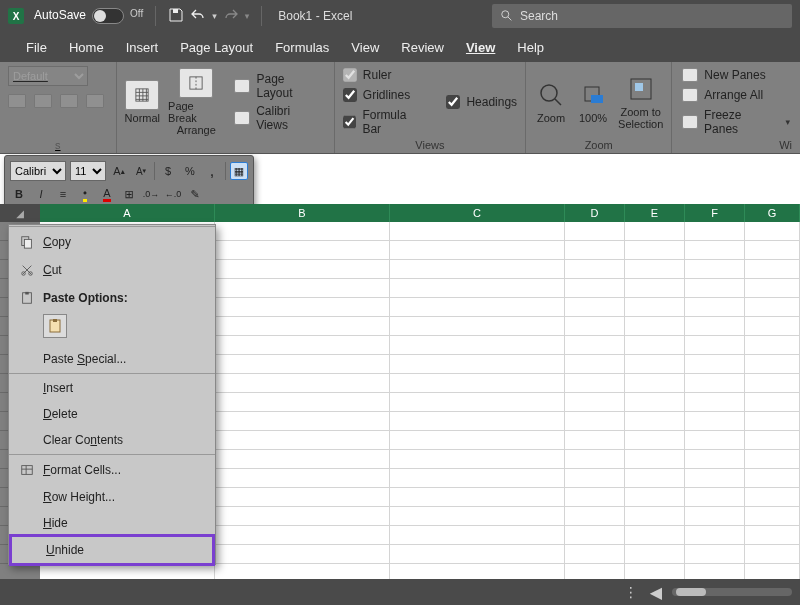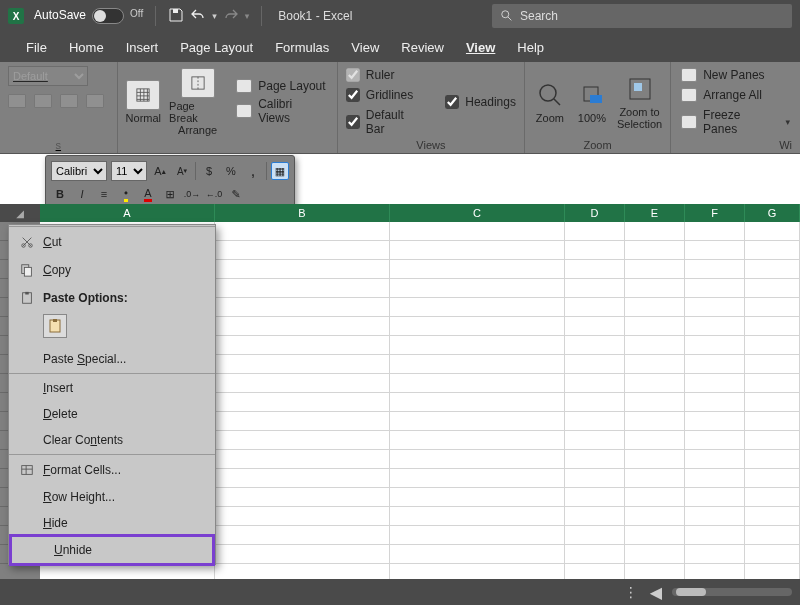--- a/index.html
+++ b/index.html
@@ -34,21 +34,21 @@
   .small-row { display: flex; flex-direction: column; gap: 2px; font-size: 12px; color: #222; }
   .small-btn { display: flex; align-items: center; gap: 6px; cursor: pointer; padding: 1px 2px; }
   .small-btn .ico { width: 16px; height: 14px; background: #e6e6e6; border: 1px solid #888; border-radius: 2px; }
   .chk { display:flex; align-items:center; gap:6px; font-size:12px; color:#222; }
   .chk input { accent-color:#444; width:14px; height:14px; }
   select.disabled { background:#888; color:#aaa; border:1px solid #666; font-size:11px; height:20px; width:80px; }
   .tiny-icons { display:flex; gap:8px; margin-top:4px; }
   .tiny-icons span { width:18px; height:14px; border:1px solid #777; background:#909090; border-radius:1px; }
 
   
-  .minitoolbar { position: absolute; top: 155px; left: 4px; background: #808080; border: 1px solid #555; border-radius: 3px; box-shadow: 2px 3px 6px rgba(0,0,0,0.4); padding: 3px; font-size: 11px; color:#222;margin-left:41px; }
+  .minitoolbar { position: absolute; top: 155px; left: 4px; background: #808080; border: 1px solid #555; border-radius: 3px; box-shadow: 2px 3px 6px rgba(0,0,0,0.4); padding: 3px; font-size: 11px; color:#222; }
   .minitoolbar .row { display: flex; align-items: center; gap: 4px; padding:2px 2px; }
   .minitoolbar select { font-size: 11px; height: 20px; border:1px solid #666; background:#dcdcdc; }
   .minitoolbar .btn { width: 18px; height: 18px; display:flex; align-items:center; justify-content:center; border-radius:2px; cursor:pointer; }
   .minitoolbar .sep { width:1px; height:18px; background:#666; }
 
   
   .sheet { position: absolute; top: 204px; left: 0; right: 0; bottom: 26px; background: #fff; }
   .colhdr { display:flex; height:18px; background:#217346; }
   .colhdr .corner { width:40px; background:#4a4a4a; color:#aaa; display:flex; align-items:center; justify-content:center; font-size:10px; }
   .colhdr .col { flex:0 0 auto; color:#fff; font-size:11px; display:flex; align-items:center; justify-content:center; border-right:1px solid #2e8b57; }
@@ -66,21 +66,21 @@
   
   .ctxmenu { position:absolute; top:224px; left:8px; width:208px; background:#c8c8c8; border:1px solid #888; box-shadow: 3px 4px 8px rgba(0,0,0,0.4); font-size:12px; color:#222; }
   .ctxmenu .search { padding:4px; }
   .ctxmenu .search input { width:100%; height:22px; border:1px solid #999; background:#d8d8d8; padding:0 6px; font-size:12px; color:#333; }
   .ctxmenu .sep { height:1px; background:#999; margin:1px 0; }
   .ctxmenu .item { display:flex; align-items:center; gap:8px; padding:6px 10px; cursor:pointer; }
   .ctxmenu .item .ico { width:16px; height:16px; display:flex; align-items:center; justify-content:center; }
   .ctxmenu .item.noicon { padding-left:34px; }
   .ctxmenu .item.bold { font-weight:bold; }
   .ctxmenu .highlight-box { border:3px solid #7a3fd0; margin:-2px 0; }
-  .ctxmenu .highlight-box .item { padding-left:34px;margin-left:8px; }
+  .ctxmenu .highlight-box .item { padding-left:34px; }
 
   .u { text-decoration: underline; text-decoration-thickness:1px; }
 
   svg.ico16 { width:14px; height:14px; }
 </style>
 </head>
 <body>
 
 <div class="titlebar">
   <div class="excel-icon">X</div>
@@ -186,21 +186,21 @@
         <label class="chk">
             <input type="checkbox" checked="" disabled="" style="">
             <span>Ruler</span>
           </label>
         <label class="chk">
             <input type="checkbox" checked="" style="">
             <span>Gridlines</span>
           </label>
         <label class="chk">
             <input type="checkbox" checked="" style="">
-            <span>Default Bar</span>
+            <span>Formula Bar</span>
           </label>
       </div>
       <div class="small-row" style="gap:6px;">
         <label class="chk">
             <input type="checkbox" checked="" style="">
             <span>Headings</span>
           </label>
       </div>
     </div>
     <div class="group-label">Views</div>
@@ -503,35 +503,35 @@
   <div class="track">
       <div class="thumb"></div>
     </div>
 </div>
 
 <div class="ctxmenu">
   <div class="sep"></div>
   <div class="item">
     <span class="ico">
         <svg class="ico16" viewBox="0 0 16 16">
+          <rect x="2" y="2" width="8" height="10" fill="none" stroke="#555"></rect>
+          <rect x="5" y="5" width="8" height="10" fill="#eee" stroke="#555"></rect>
+        </svg>
+      </span>
+    <span><span class="u">C</span>opy</span>
+  </div>
+  <div class="item">
+    <span class="ico">
+        <svg class="ico16" viewBox="0 0 16 16">
           <path d="M3 3l10 10M13 3L3 13" stroke="#555"></path>
           <circle cx="4" cy="12" r="2" fill="none" stroke="#555"></circle>
           <circle cx="12" cy="12" r="2" fill="none" stroke="#555"></circle>
         </svg>
       </span>
     <span><span class="u">C</span>ut</span>
-  </div>
-  <div class="item">
-    <span class="ico">
-        <svg class="ico16" viewBox="0 0 16 16">
-          <rect x="2" y="2" width="8" height="10" fill="none" stroke="#555"></rect>
-          <rect x="5" y="5" width="8" height="10" fill="#eee" stroke="#555"></rect>
-        </svg>
-      </span>
-    <span><span class="u">C</span>opy</span>
   </div>
   <div class="item bold">
     <span class="ico">
         <svg class="ico16" viewBox="0 0 16 16">
           <rect x="3" y="2" width="10" height="12" fill="none" stroke="#555"></rect>
           <rect x="6" y="1" width="4" height="3" fill="#555"></rect>
         </svg>
       </span>
     <span>Paste Options:</span>
   </div>

